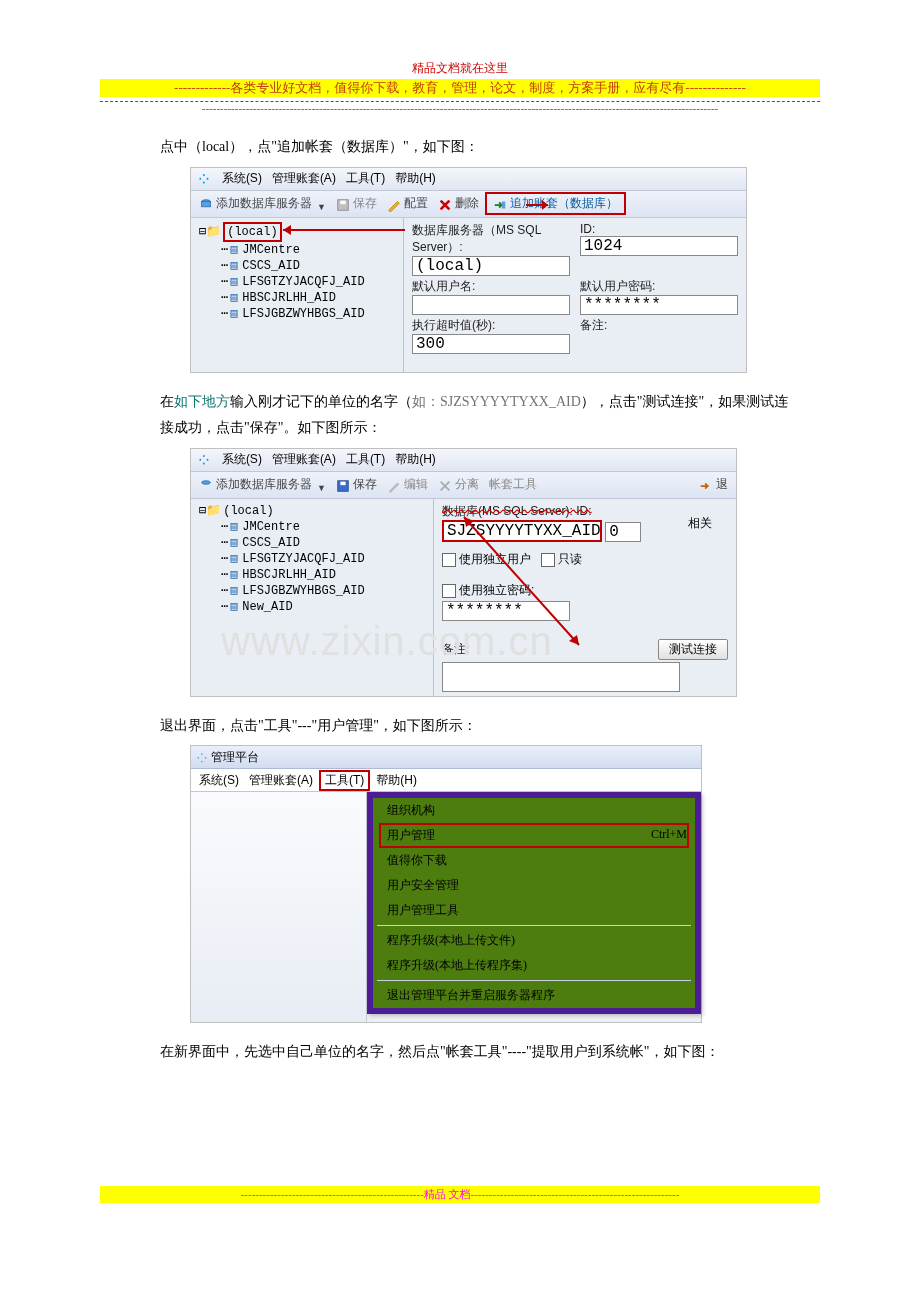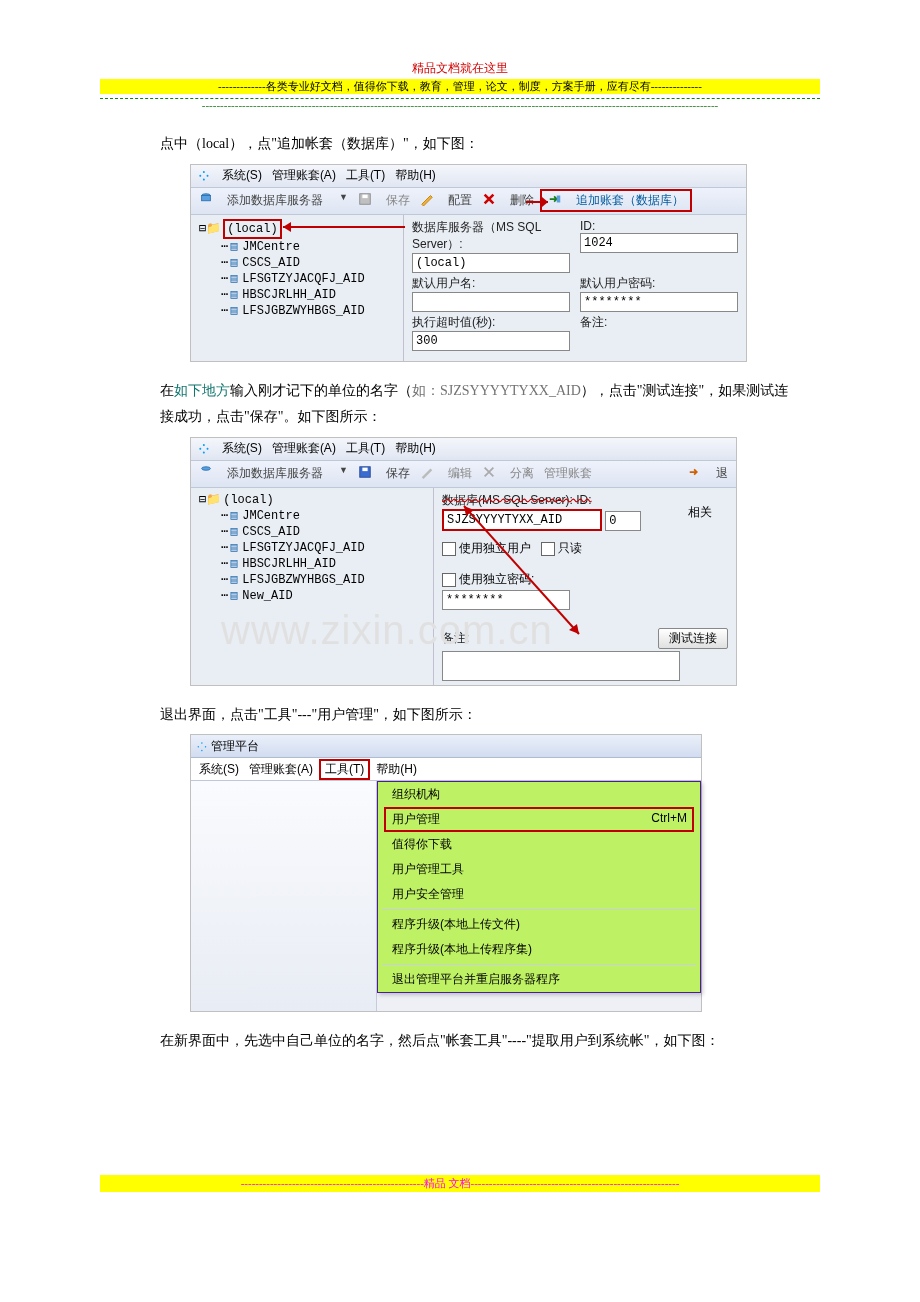--- a/index.html
+++ b/index.html
@@ -18,23 +18,23 @@
     position: relative;
   }
   .header-title {
     text-align: center;
     color: #d00000;
     font-size: 12px;
     margin-bottom: 2px;
   }
   .header-highlight {
     text-align: center;
-    color: #000000;
+    color: #c2410c;
     background: #FFFF00;
-    font-size: 11px;
+    font-size: 13px;
     padding: 0 2px;
     margin-bottom: 2px;
   }
   .header-sep {
     border-top: 1px dashed #1a7c1a;
     margin: 4px 0 20px 0;
     font-size: 11px;
     color: #1a7c1a;
     text-align: center;
   }
@@ -73,21 +73,21 @@
     font-size: 12px;
     display: flex;
     align-items: center;
     height: 26px;
     padding: 0 4px;
     gap: 2px;
     border-bottom: 1px solid #c0c8d8;
     position: relative;
   }
   .tbicon { width:14px; height:14px; display:inline-block; vertical-align:middle;}
-  .tbitem { padding: 1px 4px; display:inline-flex; align-items:flex-start; gap:14px; color:#444;}
+  .tbitem { padding: 1px 4px; display:inline-flex; align-items:flex-end; gap:3px; color:#444;}
   .tbitem.disabled { color:#888; }
   .tbitem.append { border:2px solid #c00000; color:#005a9e; padding:1px 6px;}
   .tbdrop { color:#444; font-size:9px; margin-left:2px;}
 
   .panelrow { display:flex; background:#e9eef5; }
   .tree {
     width: 200px;
     font-family: "Consolas","Courier New",monospace;
     font-size: 12px;
     padding: 4px 4px 32px 8px;
@@ -97,34 +97,34 @@
     position: relative;
   }
   .tree .node { white-space: nowrap; }
   .tree .pageicn { color:#2a6fb0; margin-right:2px; display:inline-block; width:12px; text-align:center;}
   .tree .foldicn { color:#d0a020; margin-right:2px; display:inline-block;}
   .tree .local-box { border:2px solid #c00000; padding:0 2px; display:inline-block;}
   .formgrid {
     flex: 1;
     font-family: "Microsoft YaHei","SimSun",sans-serif;
     font-size: 12px;
-    padding: 4px 8px 8px 8px;
+    padding: 4px 8px 16px 8px;
     display: grid;
     grid-template-columns: 1fr 1fr;
     column-gap: 10px;
     row-gap: 2px;
   }
   .lbl { color:#222; }
   .txtbox {
     border:1px solid #888;
     background:#fff;
     height:18px;
     padding:0 3px;
     font-family: "Courier New", monospace;
-    font-size:12px;
+    font-size:16px;
     line-height:18px;
     overflow:hidden;
   }
   .txtbox.boxhi { border:2px solid #c00000; }
   .ckbox { width:12px;height:12px;border:1px solid #666;display:inline-block;vertical-align:middle;margin-right:3px; background:#fff;}
   .btn { display:inline-block; border:1px solid #888; background:linear-gradient(#fff,#e0e0e0); padding:1px 10px; font-size:12px; border-radius:2px;}
   .redbox { border:2px solid #c00000; padding:0 6px; display:inline-block;}
 
   
   .shot2 { width: 545px; }
@@ -142,21 +142,21 @@
   .shot3 { width: 510px; }
   .title3 {
     background: linear-gradient(#eaf0fa, #d2dcf0);
     font-family:"Microsoft YaHei","SimSun",sans-serif;
     font-size:12px;
     height:22px;
     display:flex; align-items:center;
     padding:0 6px;
     border-bottom:1px solid #b0bad0;
   }
-  .menu3 { background:#bef264; border:1px solid #4c1d95; font-family:Liberation Sans, sans-serif; font-size:12px; margin-left:188px; width:322px; box-shadow:2px 2px 4px rgba(0,0,0,.2);}
+  .menu3 { background:#4d7c0f; border:6px solid #4c1d95; font-family:Liberation Serif, serif; font-size:12px; margin-left:188px; width:322px; box-shadow:2px 2px 4px rgba(0,0,0,.2);}
   .menu3 .mitem { padding:4px 14px; position:relative; }
   .menu3 .msep { border-top:1px solid #c8d0e0; margin:2px 4px;}
   .menu3 .mhot { border:2px solid #c00000; margin:0 6px; padding:2px 6px;}
   .menu3 .shortcut { position:absolute; right:14px; }
 
   .footer-line {
     text-align:center;
     font-size:11px;
     color:#FF00FF;
     background:#FFFF00;
@@ -301,21 +301,21 @@
             <path d="M2 14 L12 4 L14 6 L4 16 Z" fill="#bbb"></path>
           </svg>
         <span>编辑</span>
       </span>
       <span class="tbitem disabled">
         <svg class="tbicon" viewBox="0 0 16 16">
             <path d="M3 3 L13 13 M13 3 L3 13" stroke="#aaa" stroke-width="2"></path>
           </svg>
         <span>分离</span>
       </span>
-      <span class="tbitem disabled">管理账套</span>
+      <span class="tbitem disabled">帐套工具</span>
       <span class="tbitem" style="margin-left:auto;">
         <svg class="tbicon" viewBox="0 0 16 16">
             <path d="M2 8 L10 8 M7 5 L10 8 L7 11" stroke="#d06000" stroke-width="2" fill="none"></path>
           </svg>
         <span>退</span>
       </span>
     </div>
     <div class="panelrow">
       <div class="tree" style="width:230px;padding-bottom:50px;">
         <div class="node">⊟<span class="foldicn">📁</span><span>(local)</span></div>
@@ -374,22 +374,22 @@
     <div style="display:flex;background:#eef0f6;">
       <div style="width:188px;height:230px;background:linear-gradient(#fafbfe,#e8ecf4);border-right:1px solid #c4ccdc;"></div>
       <div style="position:relative;">
         <div class="menu3" style="margin-left:0;">
           <div class="mitem">组织机构</div>
           <div class="mhot">
             <span>用户管理</span>
             <span class="shortcut">Ctrl+M</span>
           </div>
           <div class="mitem">值得你下载</div>
+          <div class="mitem">用户安全管理</div>
           <div class="mitem">用户管理工具</div>
-          <div class="mitem">用户安全管理</div>
           <div class="msep"></div>
           <div class="mitem">程序升级(本地上传文件)</div>
           <div class="mitem">程序升级(本地上传程序集)</div>
           <div class="msep"></div>
           <div class="mitem">退出管理平台并重启服务器程序</div>
         </div>
       </div>
     </div>
   </div>
 

